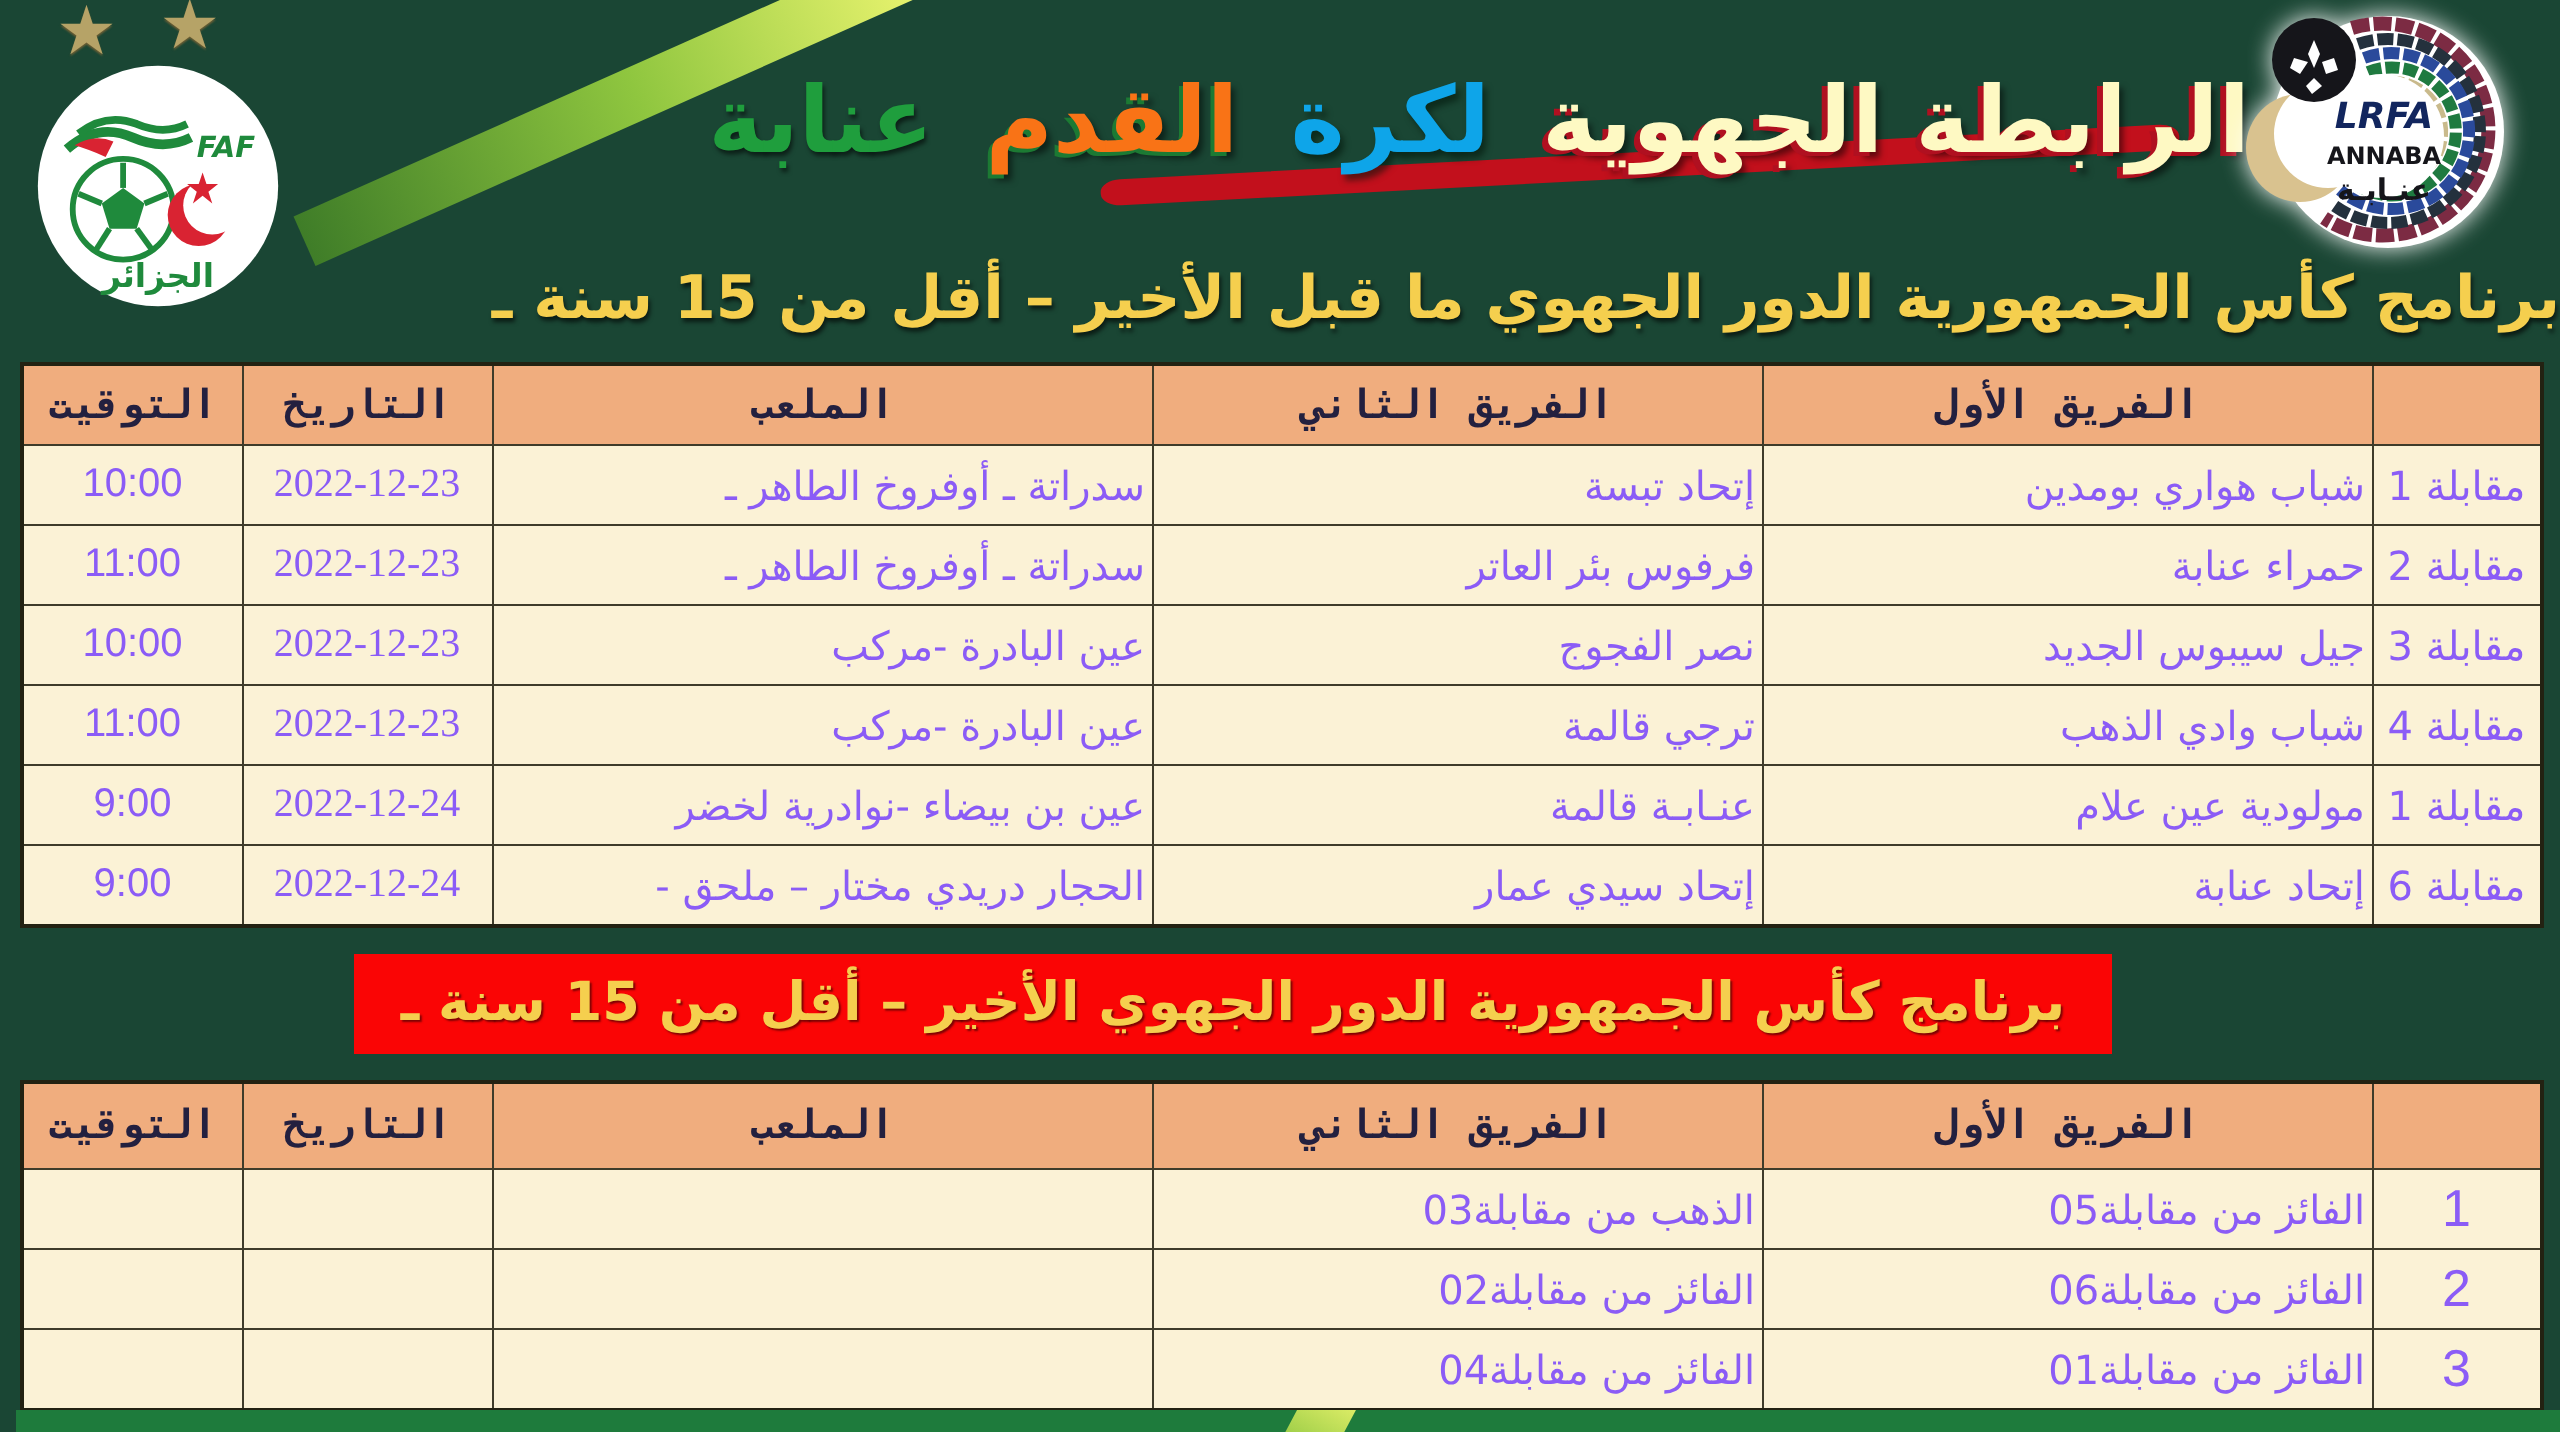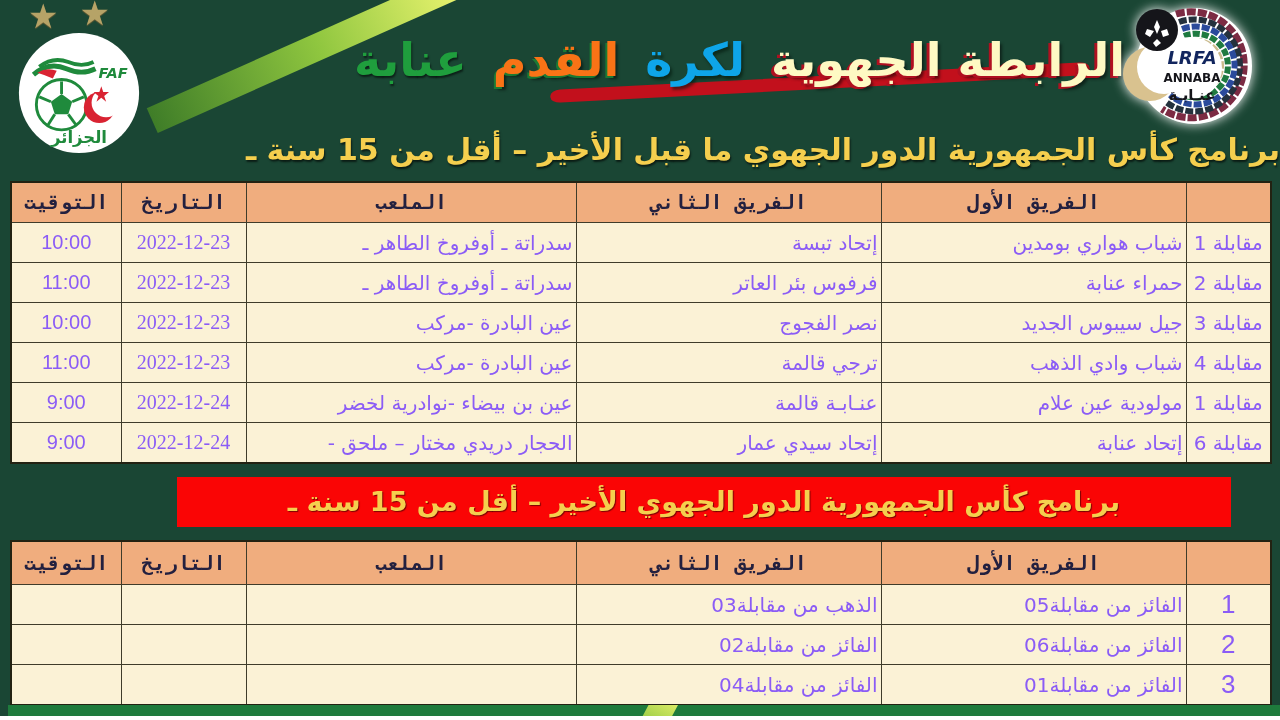--- a/index.html
+++ b/index.html
@@ -47,21 +47,21 @@
   table.sched td{background:var(--row_bg,#FBF2D6);color:#8b5cf6;font-weight:normal;font-size:20px;height:39px;}
   #t2 td{height:39px;}
   td.col-match{text-align:center;font-size:20px;}
   .final td.col-match{font-size:26px;font-family:"Liberation Sans",sans-serif;}
   td.col-team1,td.col-team2,td.col-venue{text-align:right;font-size:20px;}
   td.col-date{text-align:center;font-family:"Liberation Serif",serif;font-size:20px;}
   td.col-time{text-align:center;font-family:"Liberation Sans",sans-serif;font-size:21px;}
   td.hl{background:var(--highlight,#FFFF00);}
 
   
-  .banner{position:absolute;left:177px;top:477px;width:1054px;height:50px;background:var(--banner_red,#FA0505);
+  .banner{position:absolute;left:177px;top:477px;width:879px;height:50px;background:var(--banner_red,#FA0505);
     color:var(--gold,#F5CF4E);direction:rtl;text-align:center;font-weight:bold;font-size:27px;line-height:50px;
     text-shadow:1px 1px 1px rgba(0,0,0,.5);z-index:2;}
 </style>
 </head>
 <body>
 
 <div class="page">
 
   <div class="stripe-top"></div>
 

